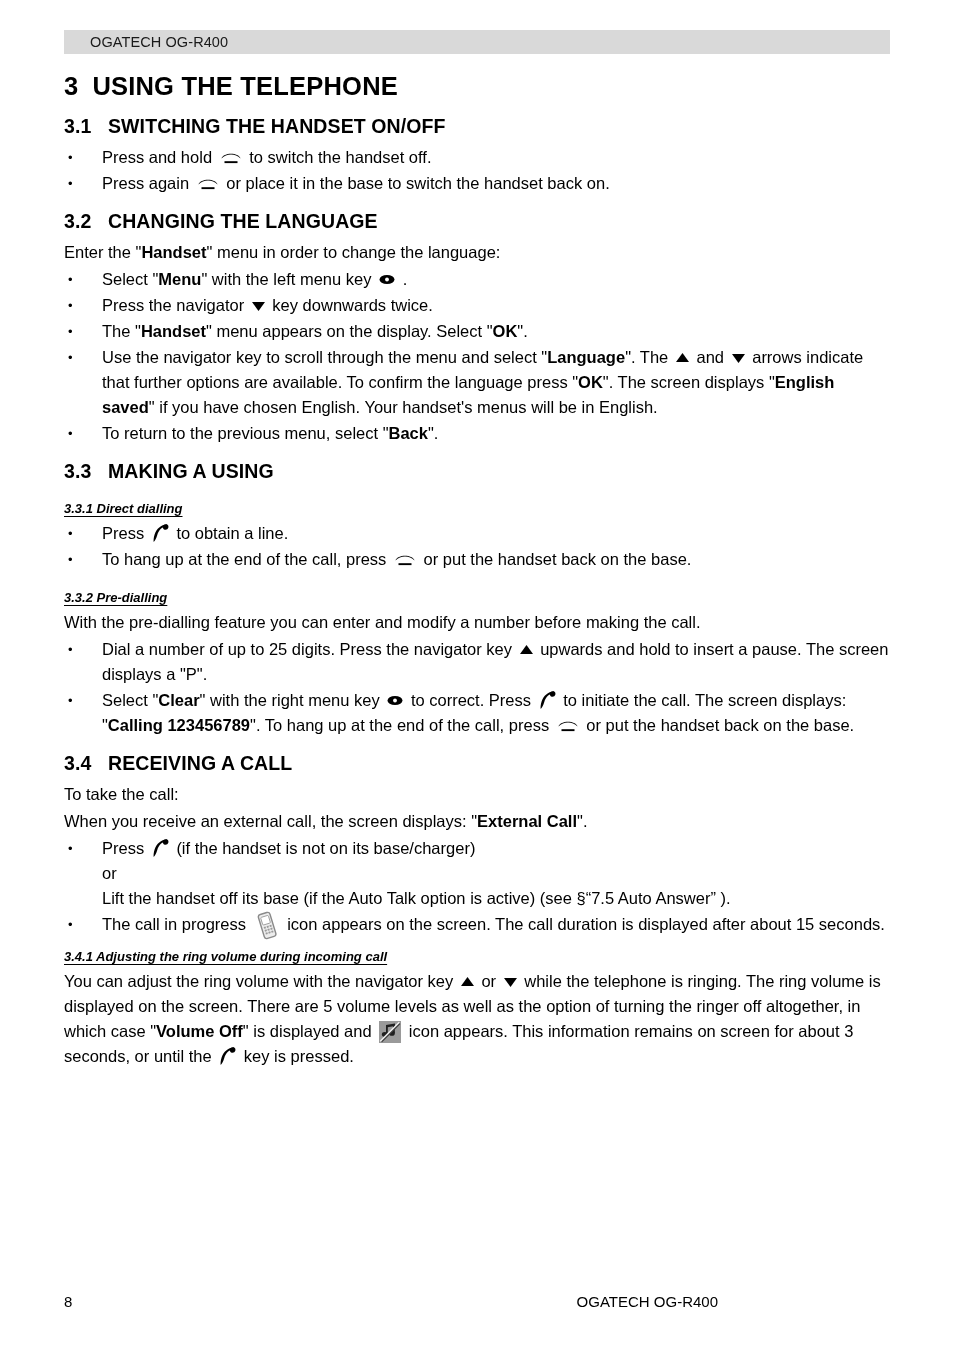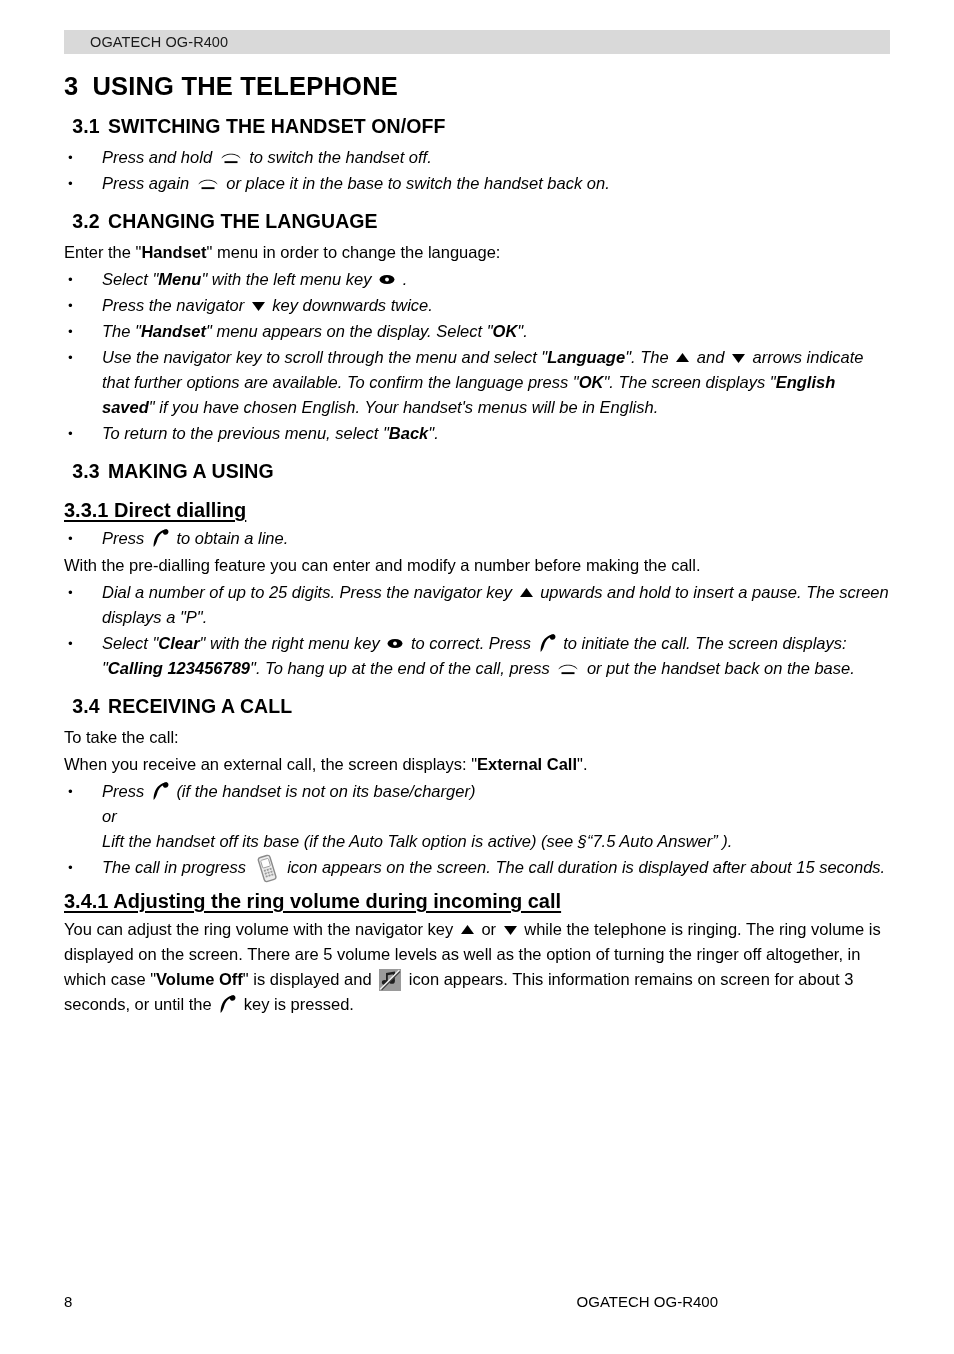--- a/index.html
+++ b/index.html
@@ -56,26 +56,26 @@
 
   h2.section {
     font-size: 19.5px;
     font-weight: bold;
     margin: 14px 0 7px 0;
     letter-spacing: 0.1px;
   }
   h2.section .num {
     display: inline-block;
     min-width: 44px;
-    text-align: center;
   }
 
   h3.subsection {
-    font-size: 20px;
+    font-size: 13px;
     font-weight: bold;
+    font-style: italic;
     text-decoration: underline;
     text-underline-offset: 3px;
     margin: 16px 0 4px 0;
     display: inline-block;
   }
   .subsection-wrap { margin: 16px 0 4px 0; }
   .subsection-wrap h3.subsection { margin: 0; }
 
   
   p.para {
@@ -88,21 +88,20 @@
     list-style: none;
     margin: 1px 0 1px 0;
     padding: 0;
   }
   ul.bullets > li {
     position: relative;
     padding-left: 38px;
     font-size: 16.5px;
     line-height: 25px;
     margin: 1px 0;
-    font-style: italic;
   }
   ul.bullets > li::before {
     content: "\2022";
     position: absolute;
     left: 4px;
     top: 0;
     font-size: 13px;
   }
 
   .sub-line { display: block; }
@@ -268,22 +267,33 @@
 
     <ul class="bullets">
       <li><span>Press</span>
         <span class="icon icon-talk">
           <svg viewBox="0 0 17 20" width="17" height="20" aria-hidden="true">
             <path d="M14.8 1.4 C9.6 1.2, 4.4 5.6, 2.6 11.4 C1.6 14.6, 1.4 17.4, 1.7 19.0 C3.2 17.6, 4.2 15.2, 5.2 12.2 C6.9 7.0, 10.2 3.4, 15.4 3.9 C15.6 3.0, 15.3 2.0, 14.8 1.4 Z" fill="#000"></path>
             <path d="M14.6 1.3 C12.9 0.9, 11.4 1.8, 10.9 3.3 C10.4 4.8, 11.2 6.3, 12.7 6.7 C14.3 7.1, 15.8 6.3, 16.3 4.8 C16.8 3.2, 16.1 1.7, 14.6 1.3 Z" fill="#000"></path>
           </svg>
         </span>
         <span>to obtain a line.</span></li>
+      <li><span>To hang up at the end of the call, press</span>
+        <span class="icon icon-hangup">
+          <svg viewBox="0 0 22 16" width="22" height="16" aria-hidden="true">
+            <path d="M1.5 9.5 C3.5 3.2, 18.5 3.2, 20.5 9.5 C18 7.0, 14.5 5.6, 11 5.6 C7.5 5.6, 4 7.0, 1.5 9.5 Z" fill="#000"></path>
+            <rect x="4.5" y="12.2" width="13" height="1.9" fill="#000"></rect>
+          </svg>
+        </span>
+        <span>or put the handset back on the base.</span></li>
     </ul>
 
+    <div class="subsection-wrap">
+      <h3 class="subsection">3.3.2 Pre-dialling</h3>
+    </div>
 
     <p class="para">With the pre-dialling feature you can enter and modify a number before making the call.</p>
 
     <ul class="bullets">
       <li><span>Dial a number of up to 25 digits. Press the navigator key</span>
         <span class="icon icon-arrow">
           <svg viewBox="0 0 15 12" width="15" height="12" aria-hidden="true">
             <polygon points="7.5,1 14,10 1,10" fill="#000"></polygon>
           </svg>
         </span>

